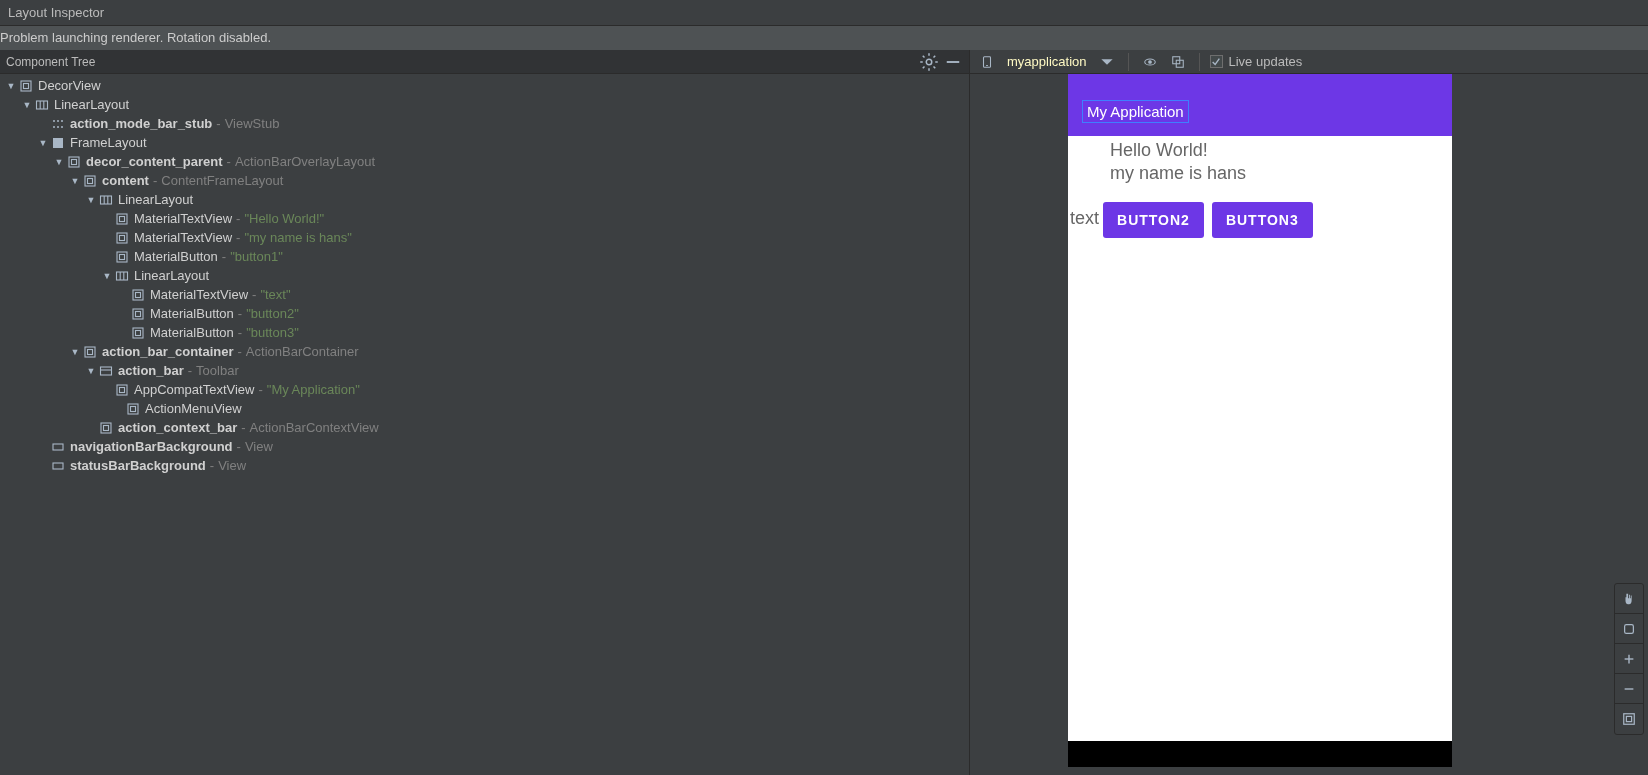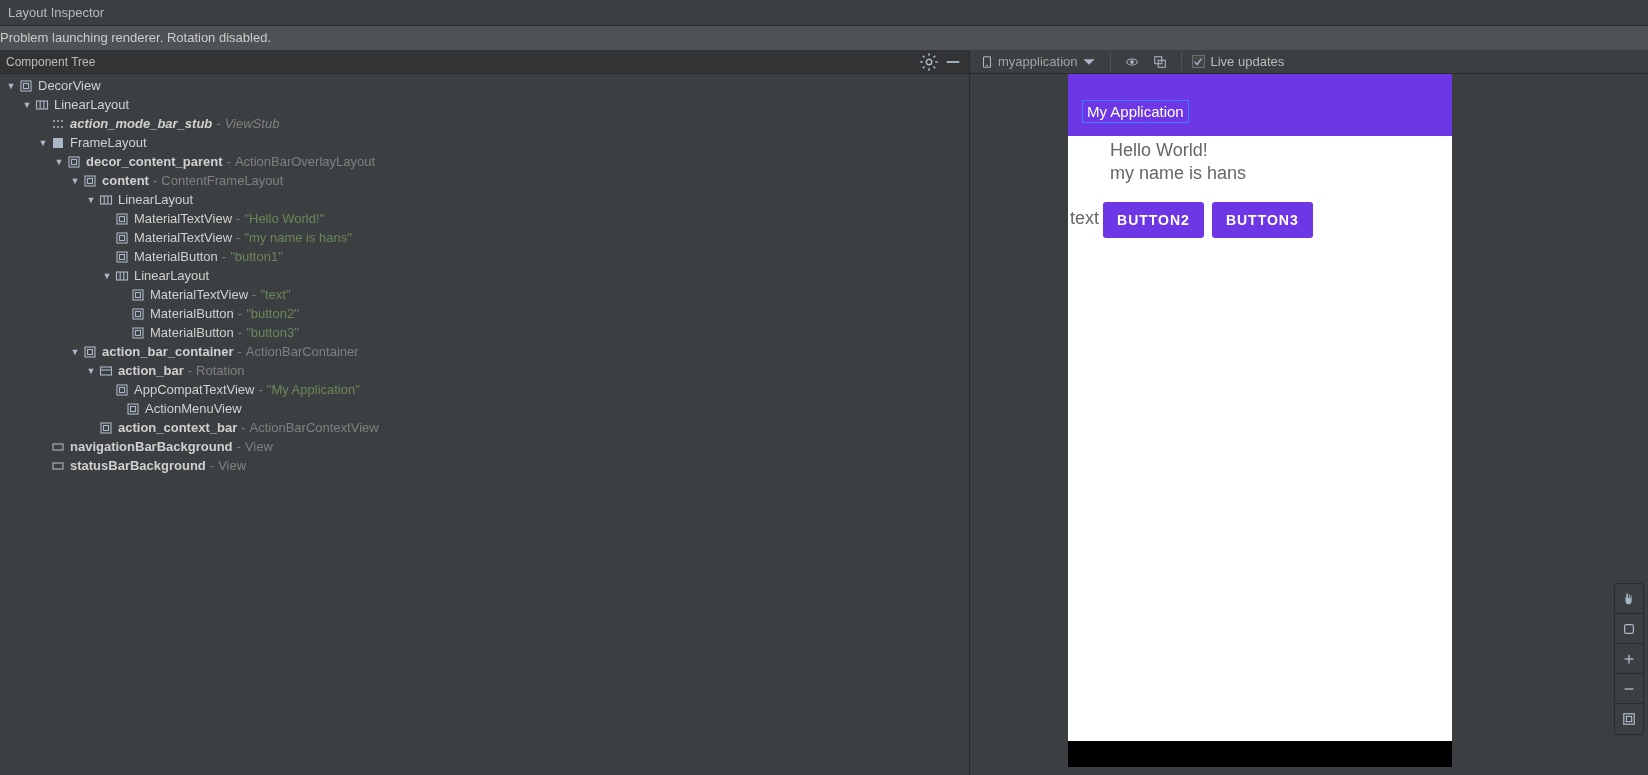--- a/index.html
+++ b/index.html
@@ -19,21 +19,21 @@
   .node-icon svg { width: 14px; height: 14px; }
   .node-name { color: #d0d0d0; }
   .node-name.bold { font-weight: bold; }
   .node-extra { color: #808080; }
   .node-extra .dash { padding: 0 4px; }
   .node-text { color: #6a8759; }
 
   
   .right-toolbar { height: 24px; display: flex; align-items: center; padding: 0 6px; background: #3c3f41; border-bottom: 1px solid #2b2b2b; gap: 6px; }
   .rt-sep { width: 1px; height: 18px; background: #555; margin: 0 4px; }
-  .rt-btn { display: flex; align-items: center; gap: 4px; padding: 0 4px; height: 20px; cursor: pointer; color: #a3a3a3; }
+  .rt-btn { display: flex; align-items: center; gap: 13px; padding: 0 4px; height: 20px; cursor: pointer; color: #fef9c3; }
   .rt-btn svg { width: 14px; height: 14px; }
   .rt-check { display: flex; align-items: center; gap: 6px; cursor: pointer; }
   .rt-check .box { width: 13px; height: 13px; border: 1px solid #6e6e6e; background: #43494a; display: flex; align-items: center; justify-content: center; }
   .rt-check .box svg { width: 10px; height: 10px; }
 
   
   .preview-area { flex: 1; position: relative; display: flex; justify-content: flex-start; padding: 0 8px 8px 8px; }
   .device { width: 384px; height: 100%; background: #000; display: flex; flex-direction: column; margin-left: 90px; }
   .device-status { height: 12px; background: #6d37e6; }
   .app-bar { height: 50px; background: #6d37e6; display: flex; align-items: center; padding: 0 14px; }
@@ -94,21 +94,21 @@
           <span class="tw">▼</span>
           <span class="node-icon">
             <svg viewBox="0 0 14 14" stroke="#a9b7c6" stroke-width="1.1" fill="none">
               <rect x="1.5" y="3" width="11" height="8"></rect>
               <line x1="5.2" y1="3" x2="5.2" y2="11"></line>
               <line x1="8.8" y1="3" x2="8.8" y2="11"></line>
             </svg>
           </span>
           <span class="node-name">LinearLayout</span>
         </div>
-        <div class="tree-row" style="padding-left: 36px; font-style: italic;">
+        <div class="tree-row" style="padding-left: 36px;">
           <span class="tw"></span>
           <span class="node-icon">
             <svg viewBox="0 0 14 14" fill="#a9b7c6">
               <circle cx="3" cy="4" r="1"></circle>
               <circle cx="7" cy="4" r="1"></circle>
               <circle cx="11" cy="4" r="1"></circle>
               <circle cx="3" cy="10" r="1"></circle>
               <circle cx="7" cy="10" r="1"></circle>
               <circle cx="11" cy="10" r="1"></circle>
             </svg>
@@ -248,21 +248,21 @@
         </div>
         <div class="tree-row" style="padding-left: 84px;">
           <span class="tw">▼</span>
           <span class="node-icon">
             <svg viewBox="0 0 14 14" stroke="#a9b7c6" stroke-width="1.1" fill="none">
               <rect x="1.5" y="3" width="11" height="8"></rect>
               <line x1="1.5" y1="6" x2="12.5" y2="6"></line>
             </svg>
           </span>
           <span class="node-name bold">action_bar</span>
-          <span class="node-extra"><span class="dash">-</span><span>Rotation</span></span>
+          <span class="node-extra"><span class="dash">-</span><span>Toolbar</span></span>
         </div>
         <div class="tree-row" style="padding-left: 100px;">
           <span class="tw"></span>
           <span class="node-icon">
             <svg viewBox="0 0 14 14" stroke="#a9b7c6" stroke-width="1.1" fill="none">
               <rect x="2" y="2" width="10" height="10"></rect>
               <rect x="4.5" y="4.5" width="5" height="5"></rect>
             </svg>
           </span>
           <span class="node-name">AppCompatTextView</span>

